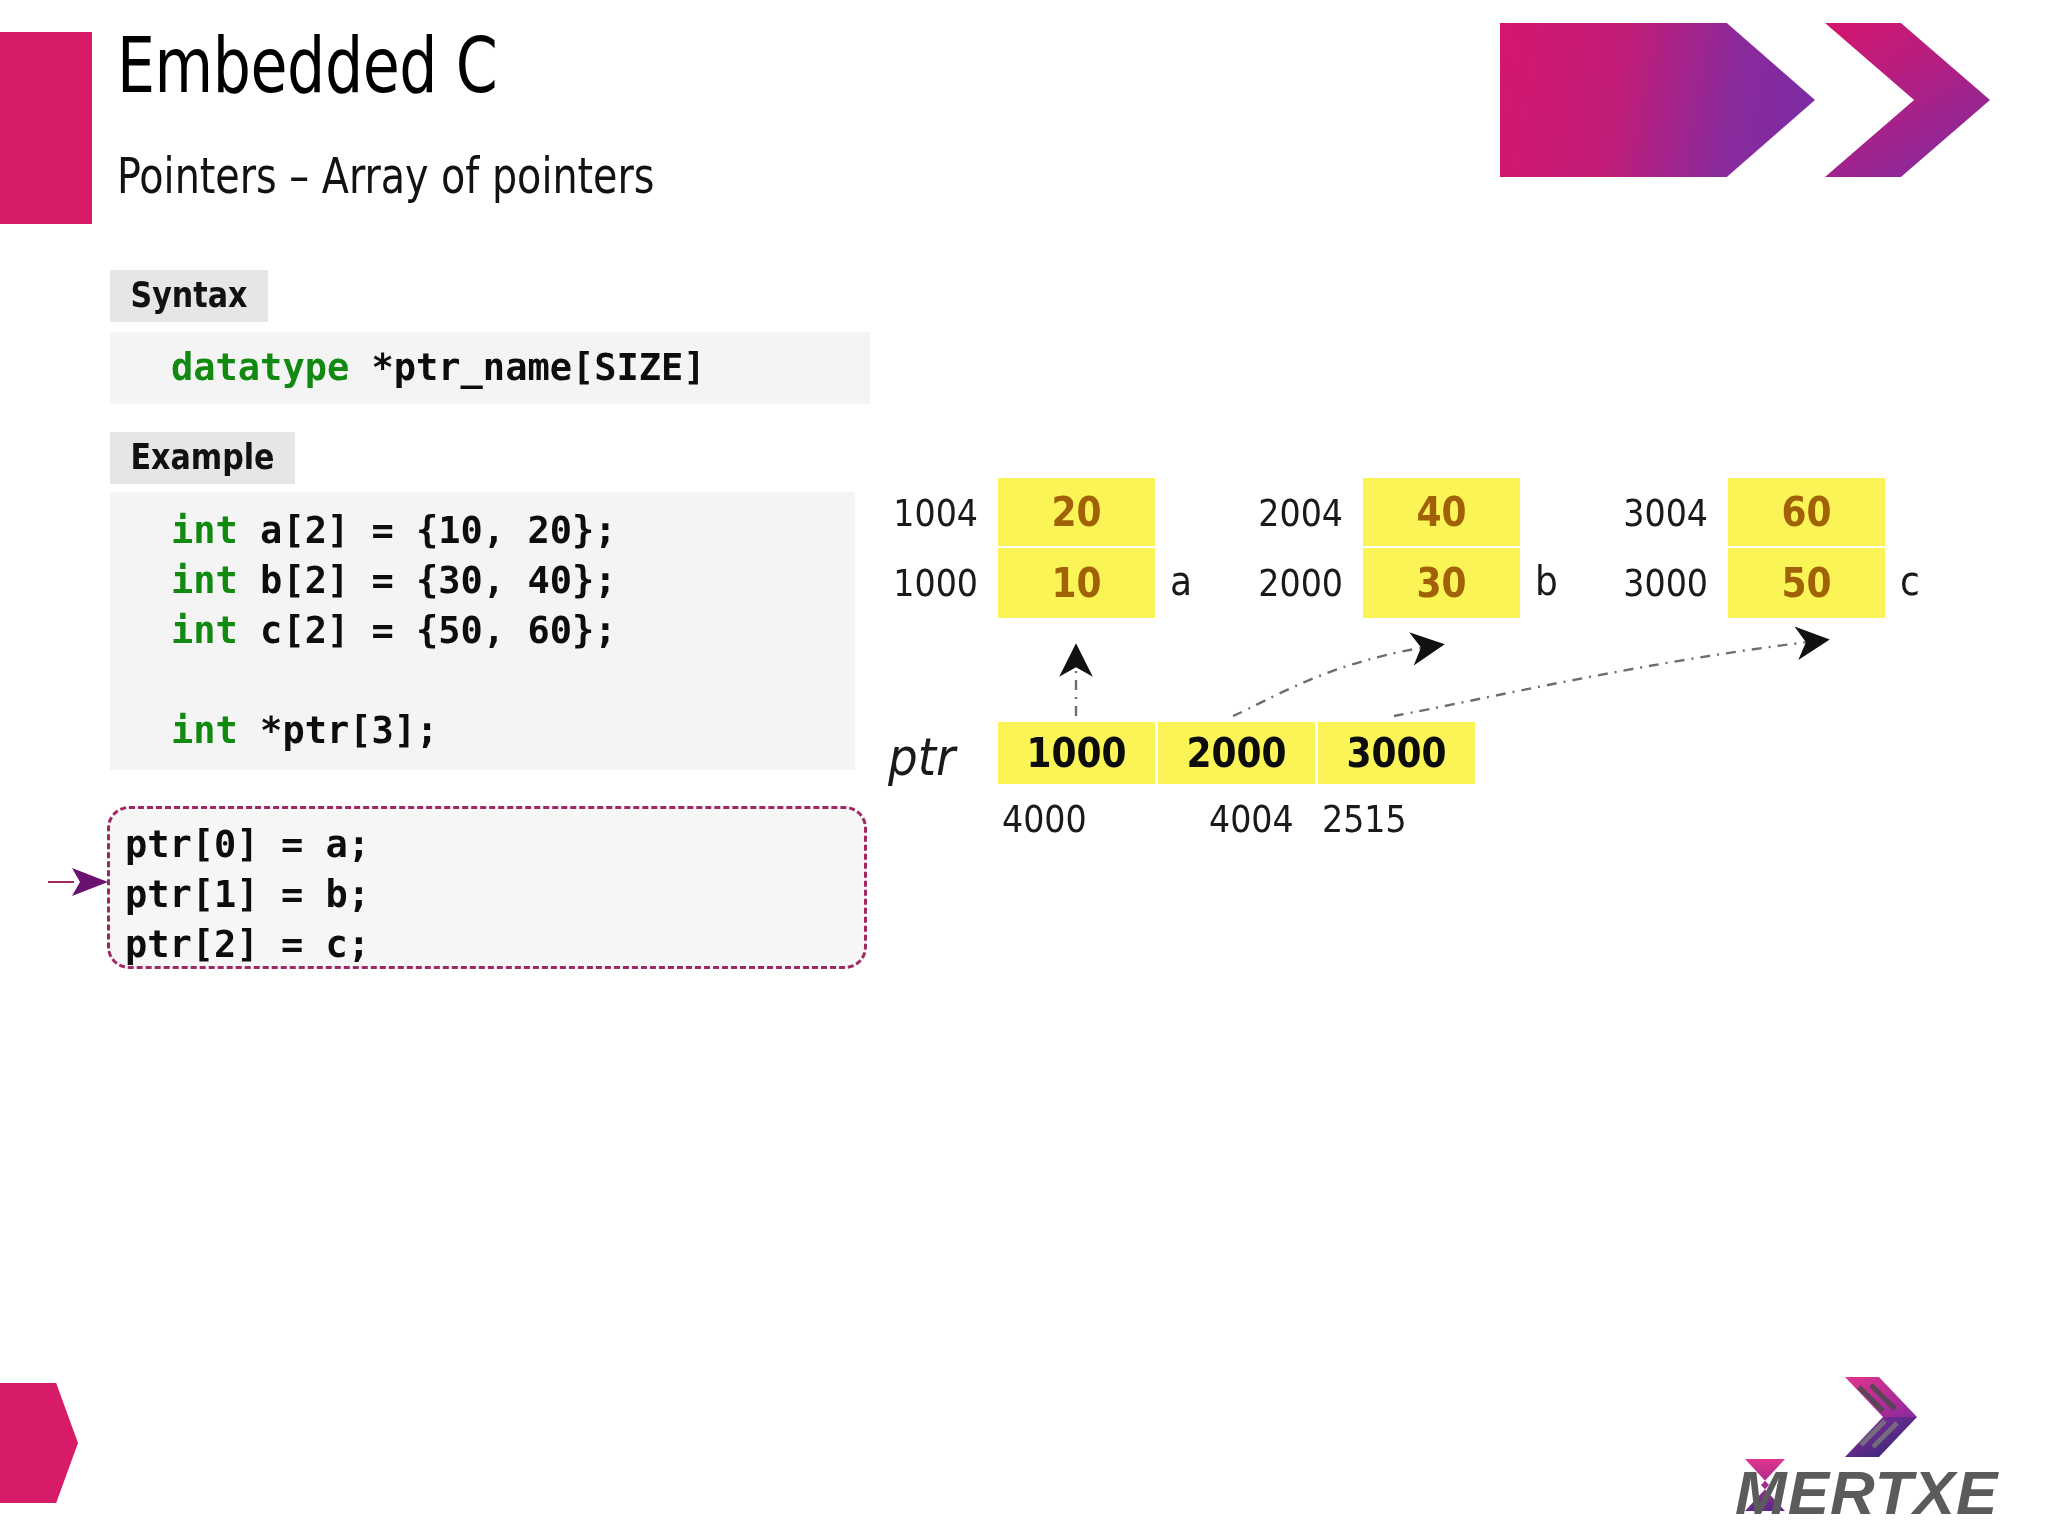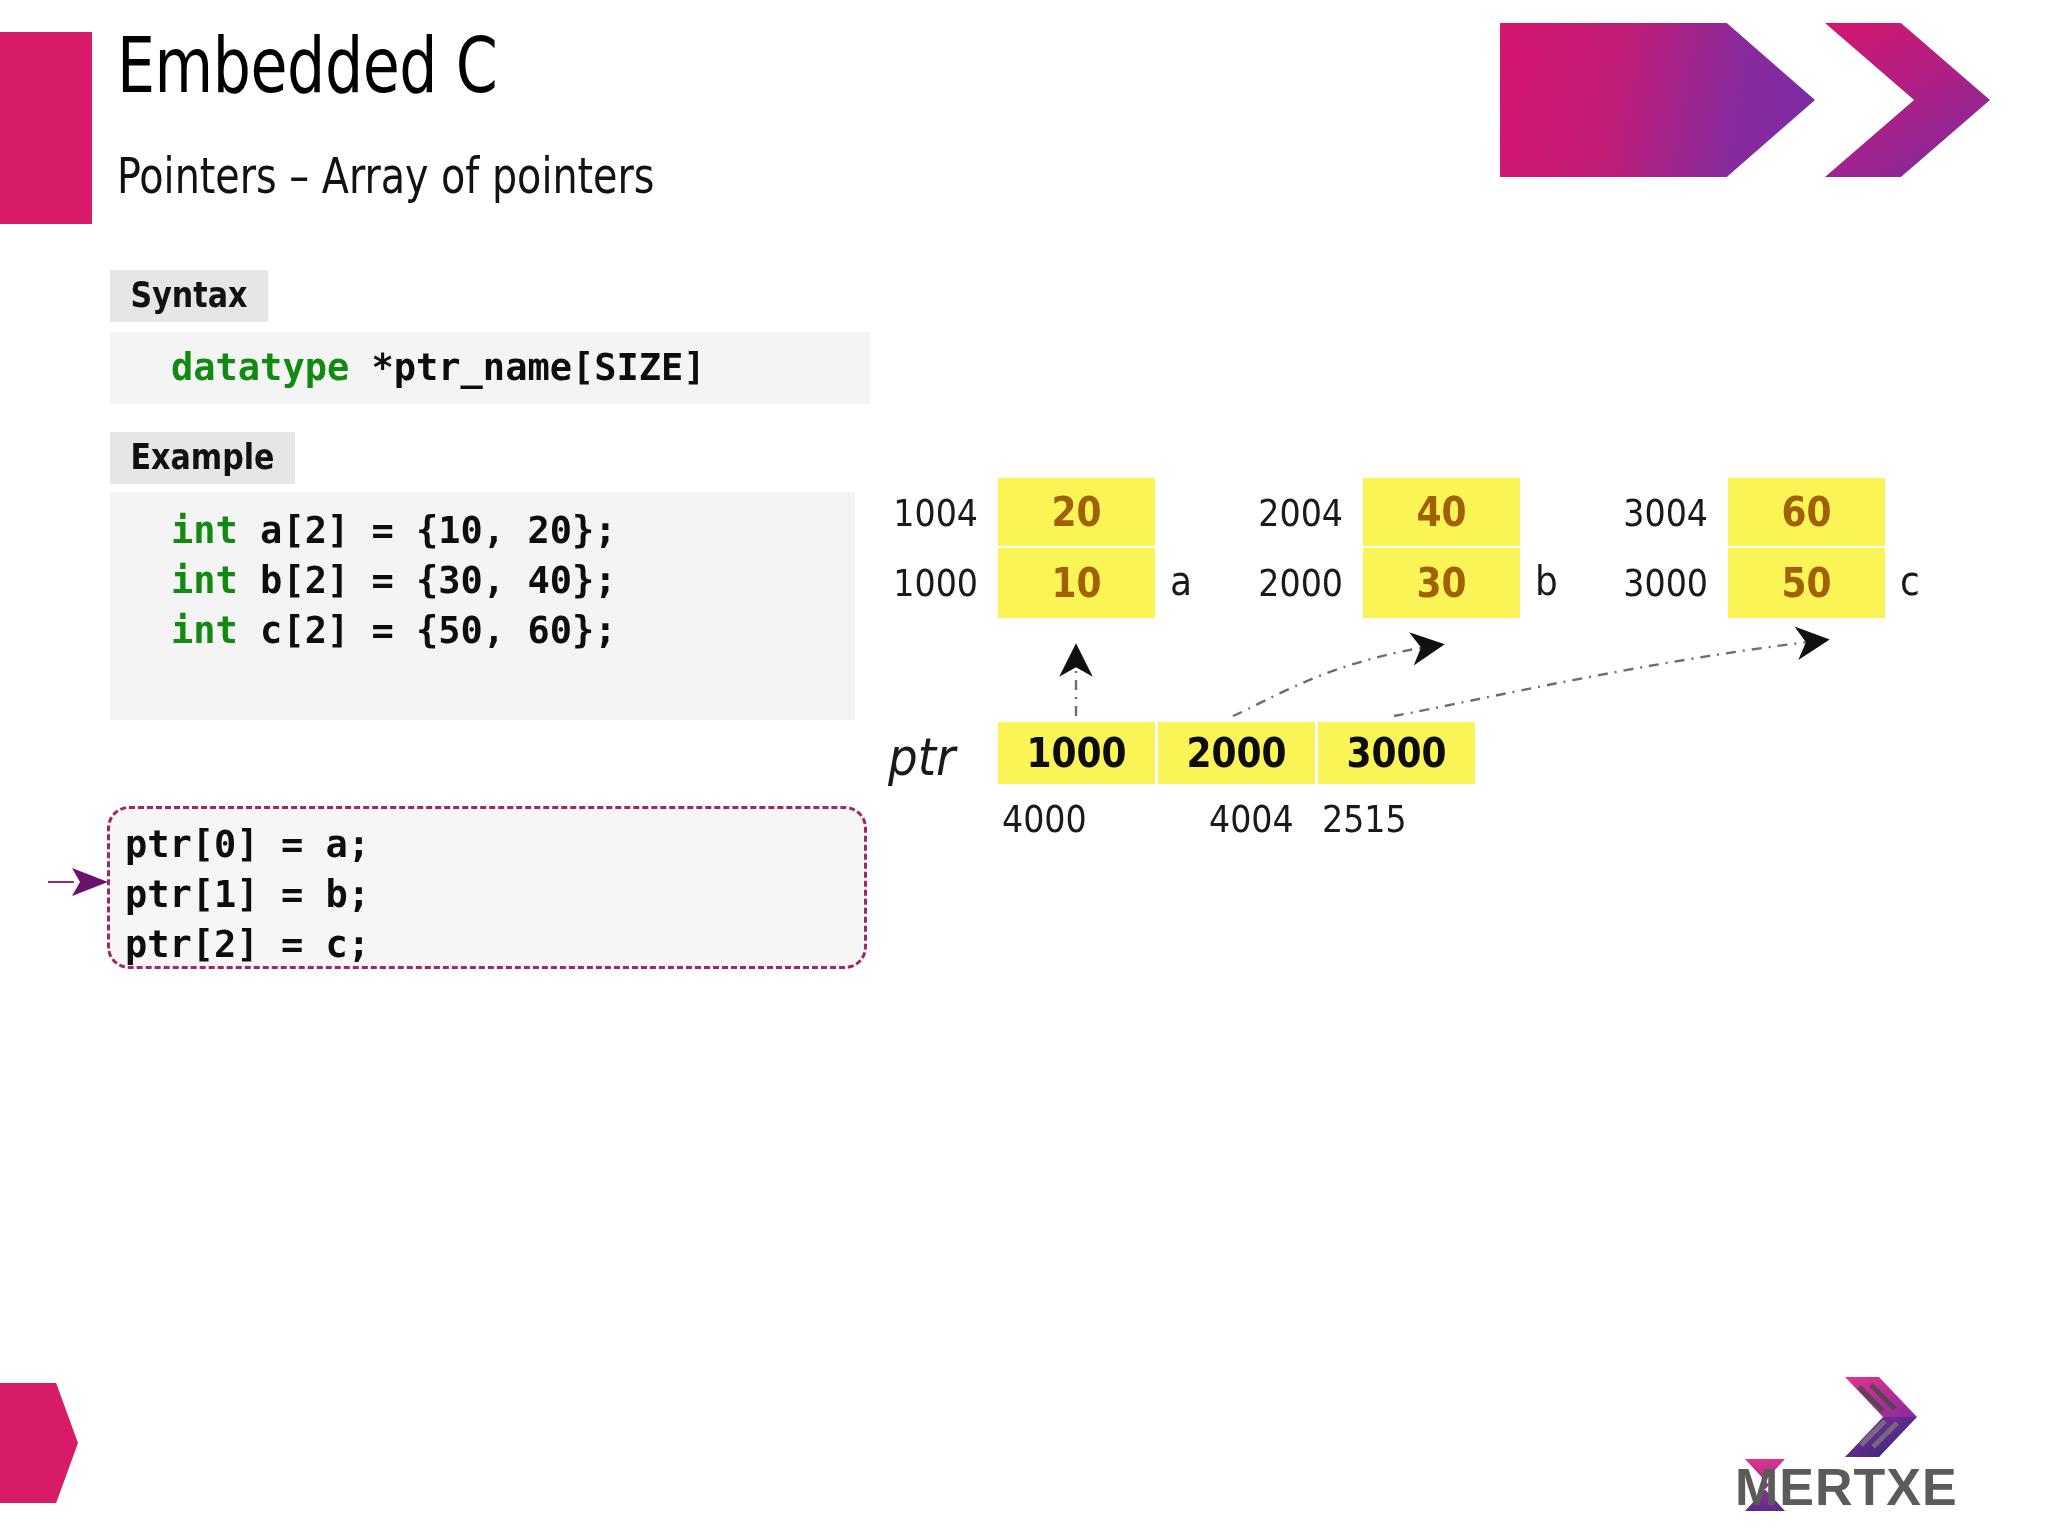--- a/index.html
+++ b/index.html
@@ -243,46 +243,47 @@
     position: absolute;
     left: 1725px;
     top: 1375px;
     width: 300px;
     height: 150px;
   }
   .logo-text {
     position: absolute;
     left: 10px;
     top: 82px;
-    font-size: 52px;
+    font-size: 62px;
     font-weight: 700;
     color: #5b5b5b;
     letter-spacing: 1px;
     font-family: "Liberation Sans", sans-serif;
+    font-style: italic;
   }
 </style>
 </head>
 <body>
 
 <div class="corner-bar-tl"></div>
 <div class="corner-arrow-bl"></div>
 
 <div class="header-banner">
   <div class="banner-body"></div>
   <div class="banner-chev"></div>
 </div>
 
 <div class="title-main">Embedded C</div>
 <div class="title-sub">Pointers – Array of pointers</div>
 
 <div class="sec-tag" id="tag-syntax">Syntax</div>
 <div class="code-box" id="code-syntax"><span class="kw">datatype</span><span> *ptr_name[SIZE]</span></div>
 
 <div class="sec-tag" id="tag-example">Example</div>
-<div class="code-box" id="code-example"><div><span class="kw">int</span><span> a[2] = {10, 20};</span></div><div><span class="kw">int</span><span> b[2] = {30, 40};</span></div><div><span class="kw">int</span><span> c[2] = {50, 60};</span></div><div><span>&nbsp;</span></div></div>
+<div class="code-box" id="code-example"><div><span class="kw">int</span><span> a[2] = {10, 20};</span></div><div><span class="kw">int</span><span> b[2] = {30, 40};</span></div><div><span class="kw">int</span><span> c[2] = {50, 60};</span></div><div><span>&nbsp;</span></div><div><span class="kw">int</span><span> *ptr[3];</span></div></div>
 
 <div class="dashed-box"></div>
 <div id="code-highlight"><div>ptr[0] = a;</div><div>ptr[1] = b;</div><div>ptr[2] = c;</div></div>
 
 <svg class="purple-marker" viewBox="0 0 66 32">
   <line x1="0" y1="16" x2="26" y2="16" stroke="#9e2862" stroke-width="2"></line>
   <path d="M24 2 L60 16 L24 30 L32 16 Z" fill="#6b1170"></path>
 </svg>
 
 <div id="diagram-root">

